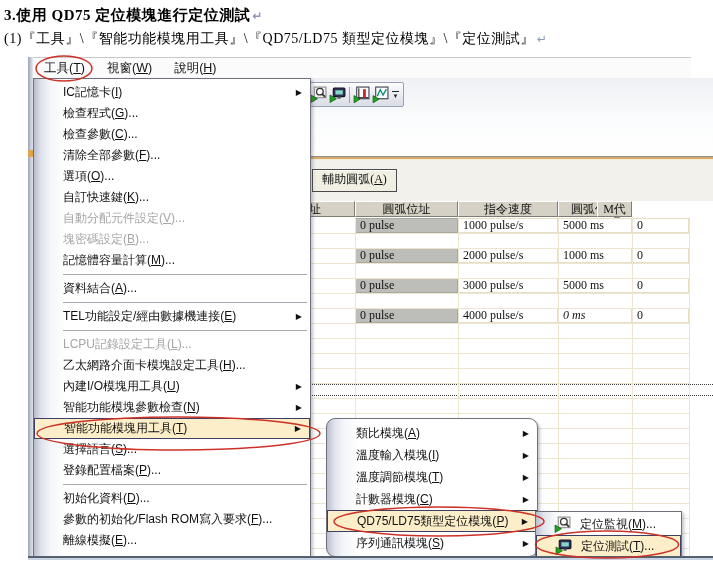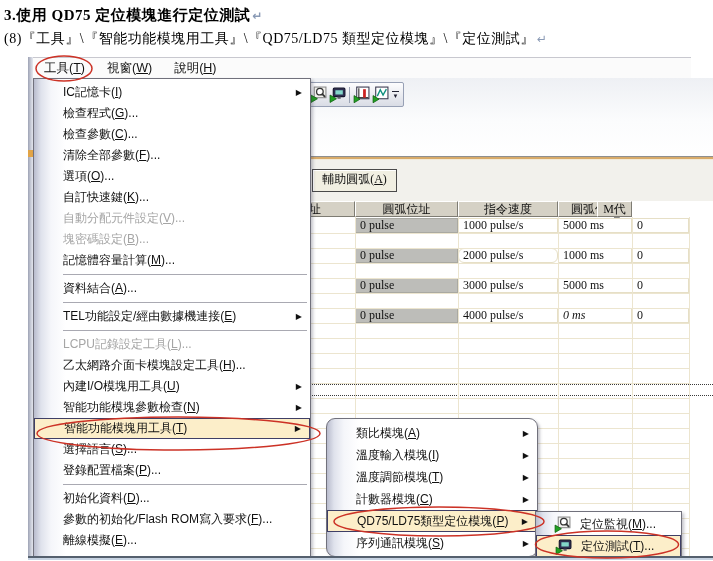--- a/index.html
+++ b/index.html
@@ -78,21 +78,21 @@
 </style>
 </head>
 <body>
 
 <div id="screen">
 
   <div class="doc-line" id="heading">
     <span>3.使用 QD75 定位模塊進行定位測試</span><span class="ret">↵</span>
   </div>
   <div class="doc-line" id="subheading">
-    <span>(8)『工具』\『智能功能模塊用工具』\『QD75/LD75 類型定位模塊』\『定位測試』</span><span class="ret">↵</span>
+    <span>(1)『工具』\『智能功能模塊用工具』\『QD75/LD75 類型定位模塊』\『定位測試』</span><span class="ret">↵</span>
   </div>
 
   <div id="left-strip"></div>
   <div id="left-strip-chip"></div>
 
   <div id="menubar">
     <span class="mb-item mn">工具(<u>T</u>)</span>
     <span class="mb-item mn">視窗(<u>W</u>)</span>
     <span class="mb-item mn">說明(<u>H</u>)</span>
   </div>
@@ -150,21 +150,21 @@
     <div class="th-cell" style="left:425px;width:100px;">指令速度</div>
     <div class="th-cell" style="left:525px;width:74px;">圓弧位址</div>
     <div class="th-cell" style="left:564px;width:35px;">M代碼</div>
 
     <div class="tcell gray" style="left:322px;top:17px;width:103px;">0 pulse</div>
     <div class="tcell" style="left:425px;top:17px;width:100px;">1000 pulse/s</div>
     <div class="tcell" style="left:525px;top:17px;width:74px;">5000 ms</div>
     <div class="tcell" style="left:599px;top:17px;width:57px;">0</div>
 
     <div class="tcell gray" style="left:322px;top:47px;width:103px;">0 pulse</div>
-    <div class="tcell" style="left:425px;top:47px;width:100px;border-radius:6px;">2000 pulse/s</div>
+    <div class="tcell" style="left:425px;top:47px;width:100px;">2000 pulse/s</div>
     <div class="tcell" style="left:525px;top:47px;width:74px;">1000 ms</div>
     <div class="tcell" style="left:599px;top:47px;width:57px;">0</div>
 
     <div class="tcell gray" style="left:322px;top:77px;width:103px;">0 pulse</div>
     <div class="tcell" style="left:425px;top:77px;width:100px;">3000 pulse/s</div>
     <div class="tcell" style="left:525px;top:77px;width:93px;">5000 ms</div>
     <div class="tcell" style="left:599px;top:77px;width:57px;">0</div>
 
     <div class="tcell gray" style="left:322px;top:107px;width:103px;">0 pulse</div>
     <div class="tcell" style="left:425px;top:107px;width:100px;">4000 pulse/s</div>

